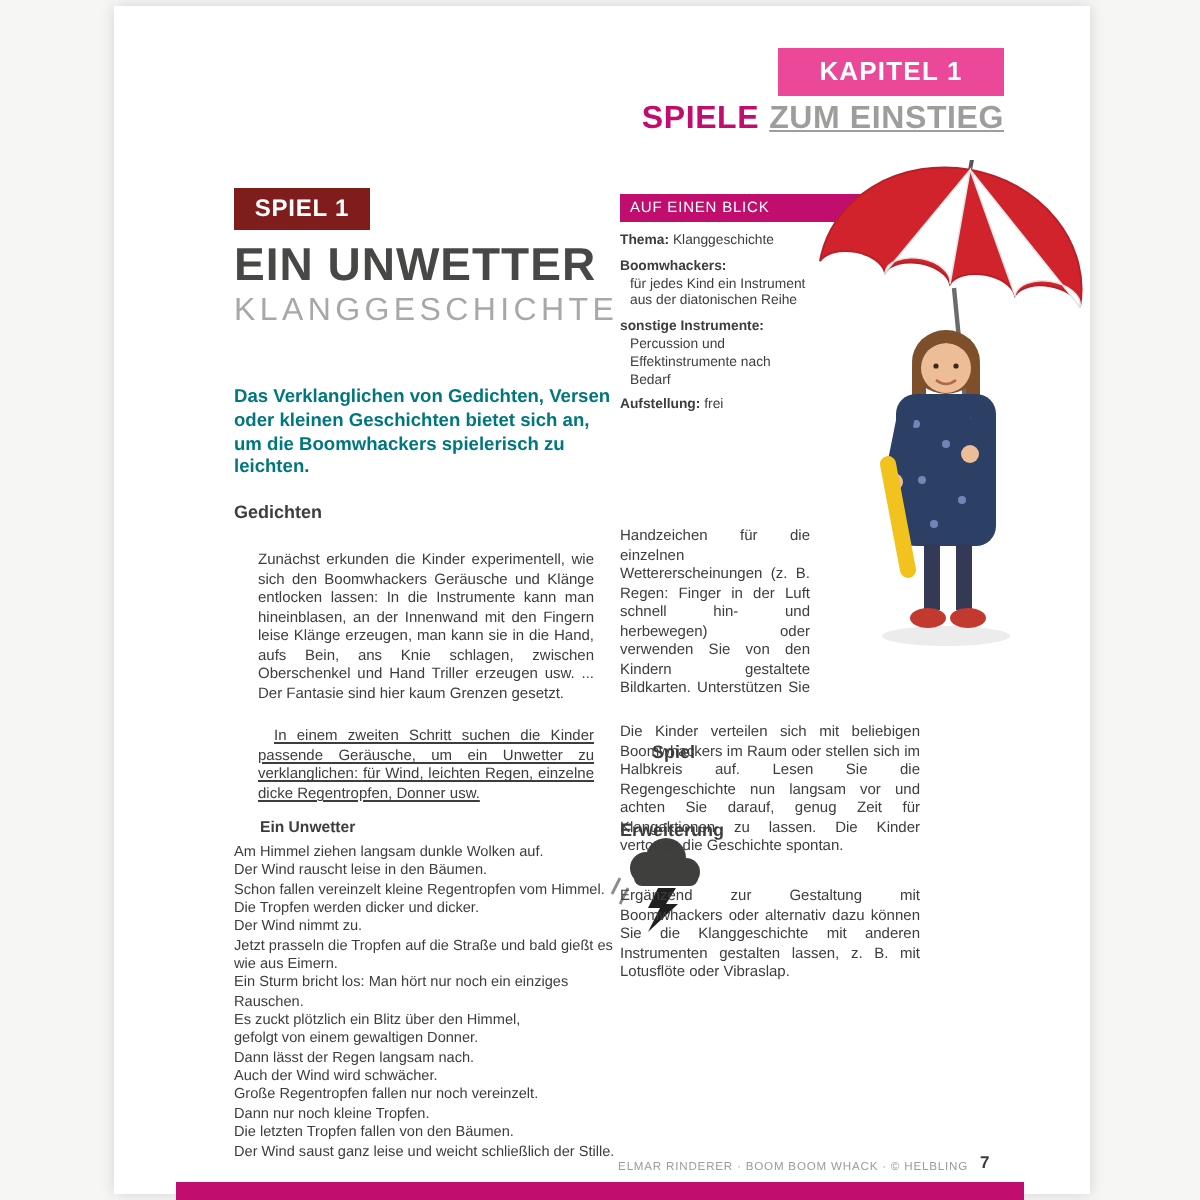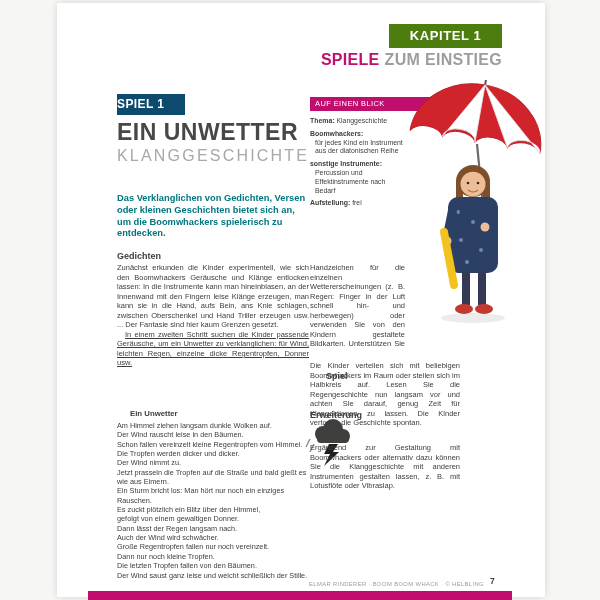--- a/index.html
+++ b/index.html
@@ -8,39 +8,39 @@
     background:#f6f6f4;
     font-family:"Liberation Sans","DejaVu Sans",sans-serif;
     color:#3d3d3c;
   }
   .abs{position:absolute;}
   .page-sheet{
     left:57px;top:3px;width:488px;height:594px;background:#ffffff;
     box-shadow:0 0 7px rgba(0,0,0,.14);
   }
   .kapitel-badge{
-    left:389px;top:24px;width:113px;height:24px;background:#4d7c0f;
+    left:389px;top:24px;width:113px;height:24px;background:#ec4899;
     color:#fff;font-weight:bold;font-size:13px;letter-spacing:.6px;
     text-align:center;line-height:24px;z-index:4;
   }
   .chapter-title{left:260px;top:51px;width:242px;text-align:right;font-size:16px;font-weight:bold;letter-spacing:.3px;}
   .chapter-title .accent{color:#c00d6e;}
-  .chapter-title .rest{color:#9d9d9c;margin-left:5px;}
+  .chapter-title .rest{color:#9d9d9c;margin-left:5px;text-decoration:underline;}
   .spiel-badge{
-    left:117px;top:94px;width:68px;height:21px;background:#0c4a6e;color:#fff;
-    font-weight:bold;font-size:12px;line-height:21px;letter-spacing:.4px;
+    left:117px;top:94px;width:68px;height:21px;background:#7f1d1d;color:#fff;
+    font-weight:bold;font-size:12px;text-align:center;line-height:21px;letter-spacing:.4px;
   }
   .main-title{left:117px;top:119px;font-size:23px;font-weight:bold;color:#474746;letter-spacing:.5px;}
   .main-subtitle{left:117px;top:147px;font-size:16px;color:#a8a8a7;letter-spacing:2.2px;}
   .intro{left:117px;top:193px;width:192px;font-size:9.3px;line-height:11.8px;font-weight:bold;color:#00767e;}
   .h-small{font-size:9px;font-weight:bold;color:#3d3d3c;}
   .body-txt{font-size:7.5px;line-height:9.55px;text-align:justify;color:#3d3d3c;}
   .einstieg-heading{left:117px;top:251px;}
   .einstieg-body{left:117px;top:263px;width:192px;height:145px;overflow:hidden;}
-  .einstieg-body p{margin:0;}
+  .einstieg-body p{margin:12px;}
   .einstieg-body p.ind{text-indent:8px;text-decoration:underline;}
   .poem-heading{left:130px;top:409px;font-size:7.8px;font-weight:bold;}
   .poem{left:117px;top:421px;width:202px;font-size:7.3px;line-height:9.35px;white-space:pre-line;}
   .storm-icon{left:303px;top:413px;width:54px;height:58px;}
   .infobox-header{
     left:310px;top:97px;width:145px;height:14px;background:#c00d6e;color:#fff;
     font-size:7.5px;font-weight:normal;line-height:14px;padding-left:5px;box-sizing:border-box;
     letter-spacing:.4px;z-index:2;
   }
   .infobox-items{left:310px;top:117px;width:93px;font-size:6.9px;line-height:8.8px;}
@@ -63,21 +63,21 @@
 <div class="abs page-sheet"></div>
 
 <div class="abs kapitel-badge">KAPITEL 1</div>
 <div class="abs chapter-title">
   <span class="accent">SPIELE</span><span class="rest">ZUM EINSTIEG</span>
 </div>
 
 <div class="abs spiel-badge">SPIEL 1</div>
 <div class="abs main-title">EIN UNWETTER</div>
 <div class="abs main-subtitle">KLANGGESCHICHTE</div>
-<div class="abs intro">Das Verklanglichen von Gedichten, Versen oder kleinen Geschichten bietet sich an, um die Boomwhackers spielerisch zu entdecken.</div>
+<div class="abs intro">Das Verklanglichen von Gedichten, Versen oder kleinen Geschichten bietet sich an, um die Boomwhackers spielerisch zu leichten.</div>
 
 <div class="abs h-small einstieg-heading">Gedichten</div>
 <div class="abs body-txt einstieg-body">
   <p>Zunächst erkunden die Kinder experimentell, wie sich den Boomwhackers Geräusche und Klänge entlocken lassen: In die Instrumente kann man hineinblasen, an der Innenwand mit den Fingern leise Klänge erzeugen, man kann sie in die Hand, aufs Bein, ans Knie schlagen, zwischen Oberschenkel und Hand Triller erzeugen usw. ... Der Fantasie sind hier kaum Grenzen gesetzt.</p>
   <p class="ind">In einem zweiten Schritt suchen die Kinder passende Geräusche, um ein Unwetter zu verklanglichen: für Wind, leichten Regen, einzelne dicke Regentropfen, Donner usw.</p>
 </div>
 
 <div class="abs poem-heading">Ein Unwetter</div>
 <div class="abs poem">Am Himmel ziehen langsam dunkle Wolken auf.
 Der Wind rauscht leise in den Bäumen.

